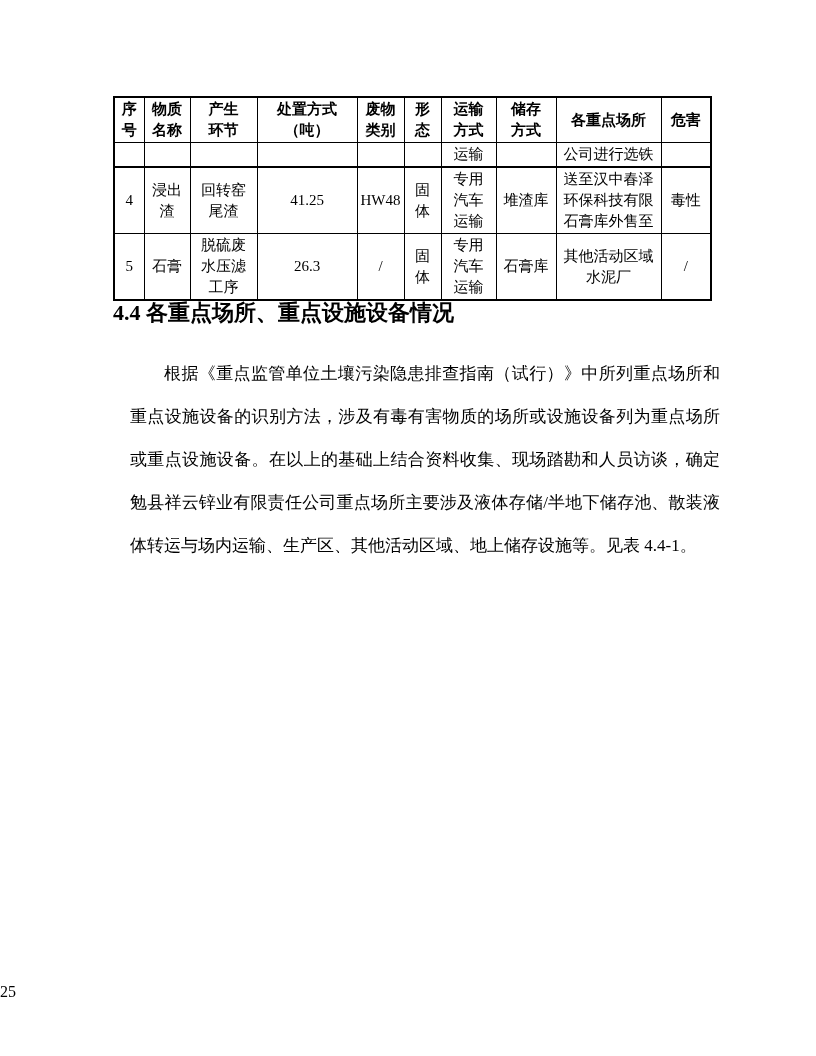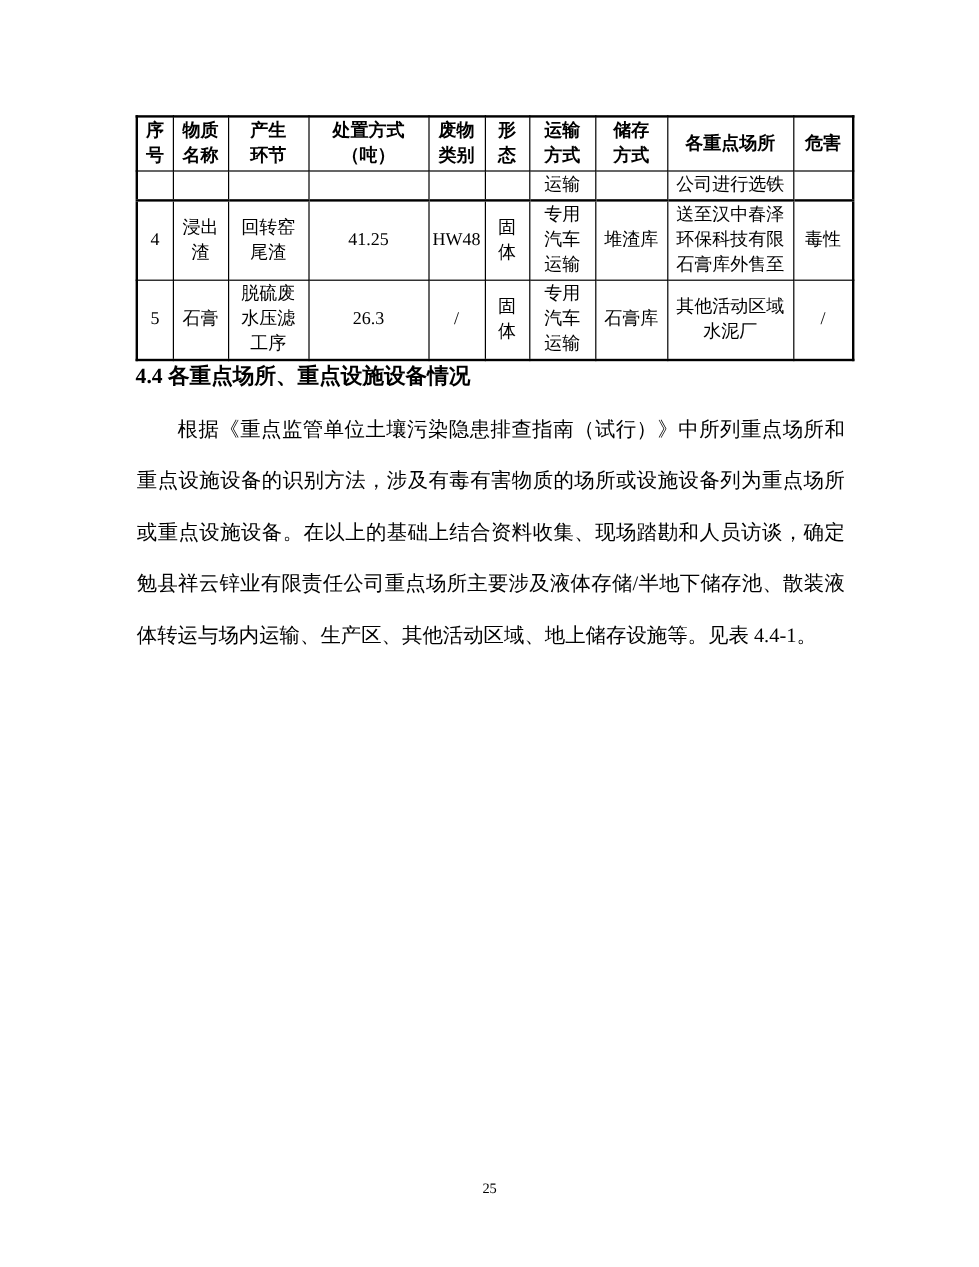--- a/index.html
+++ b/index.html
@@ -40,47 +40,47 @@
   tr.row-4       { height: 62px; }
   tr.row-5       { height: 62px; }
   tr.row-cont td { border-bottom: 2px solid #000; }
 
   
   .section-heading {
     position: absolute;
     left: 113px;
     top: 299px;
     width: 590px;
-    font-size: 18px;
+    font-size: 22px;
     font-weight: bold;
     line-height: 28px;
     margin: 0;
   }
 
   
   .body-paragraph {
     position: absolute;
     left: 114px;
     top: 336px;
     width: 590px;
     font-size: 17px;
     line-height: 43px;
     text-align: justify;
     text-indent: 2em;
-    margin: 0;
+    margin: 16px;
   }
 
   
   .page-number {
     position: absolute;
     left: 0;
     top: 983px;
     width: 100%;
-    text-align: center;
-    font-size: 12px;
+    text-align: left;
+    font-size: 16px;
   }
 </style>
 </head>
 <body>
 
 <div class="page">
 
   <table class="waste-table">
     <colgroup>
       <col style="width:30px">

